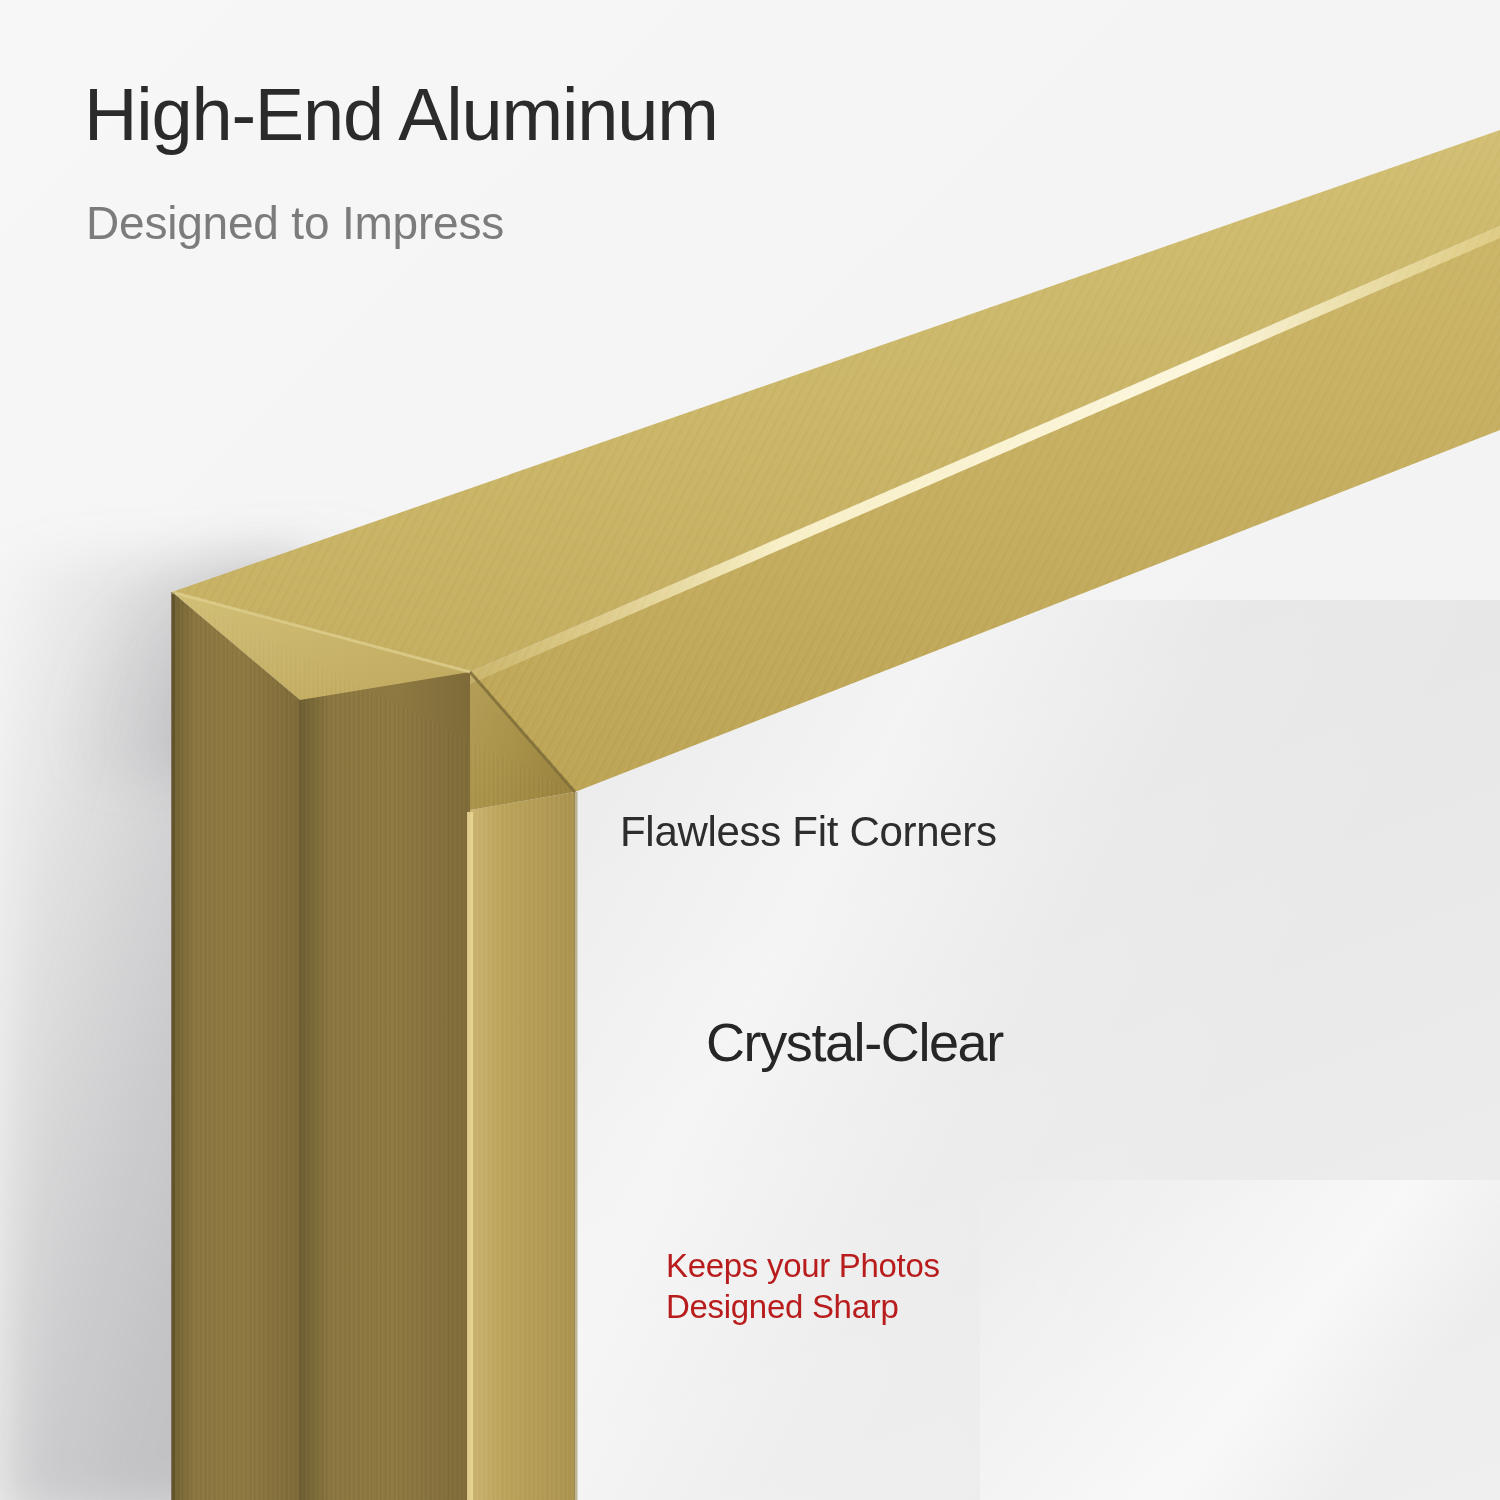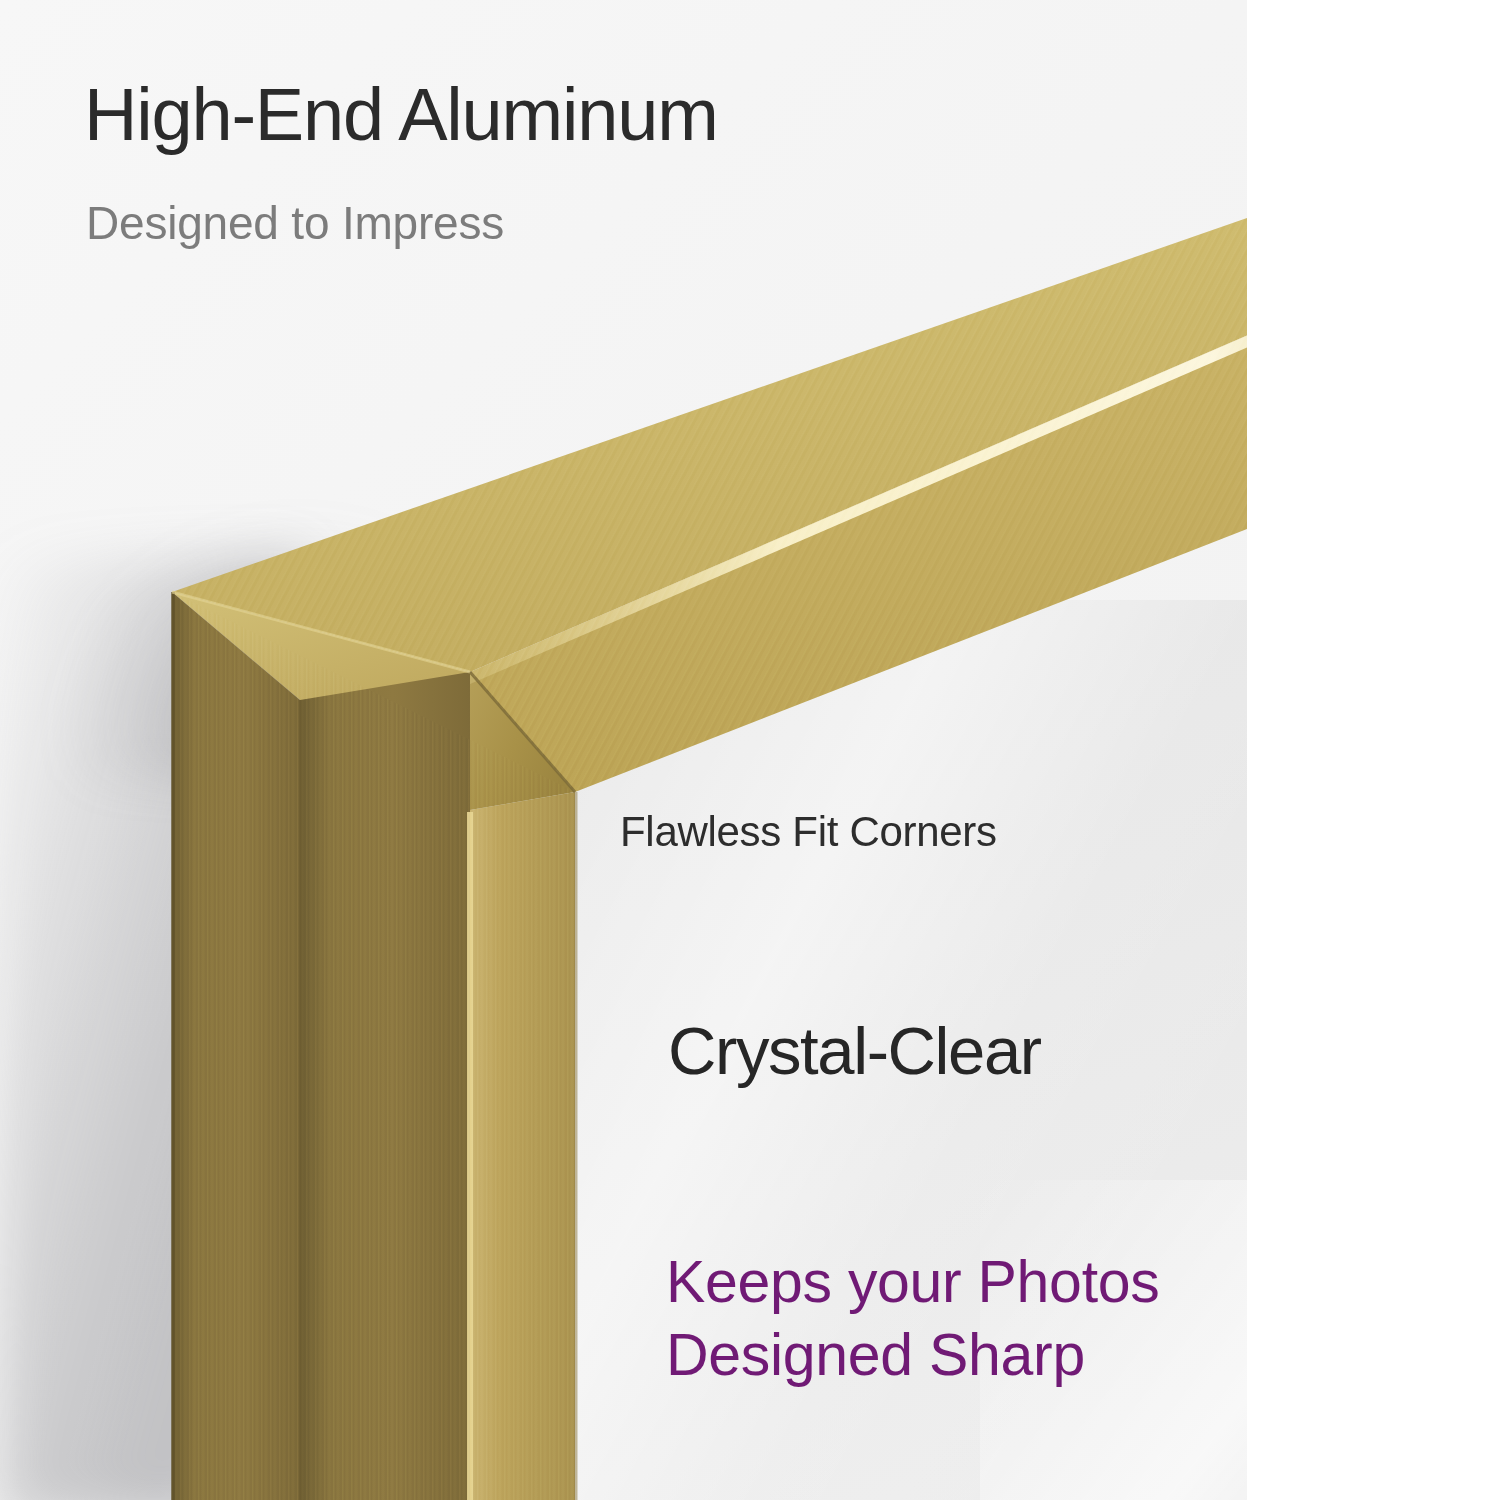--- a/index.html
+++ b/index.html
@@ -3,21 +3,21 @@
 <meta charset="utf-8">
 <style>
   html, body {
     margin: 0;
     padding: 0;
     background: #ffffff;
   }
 
   #scene {
     position: relative;
-    width: 1247px;
+    width: 1500px;
     height: 1500px;
     overflow: hidden;
     background: #f4f4f4;
     font-family: "Liberation Sans", sans-serif;
   }
 
   
 
   .backdrop {
     position: absolute;
@@ -157,37 +157,37 @@
   #corner-label {
     left: 620px;
     top: 808px;
     font-size: 42px;
     font-weight: 400;
     letter-spacing: -0.3px;
     color: #2d2d2d;
   }
 
   #glass-head {
-    left: 668px;
+    left: 706px;
     top: 1010px;
-    font-size: 67px;
+    font-size: 54px;
     font-weight: 400;
     line-height: 1.22;
     letter-spacing: -1.4px;
     color: #262626;
   }
 
   #glass-sub {
     left: 666px;
     top: 1246px;
-    font-size: 59px;
+    font-size: 33px;
     font-weight: 300;
     line-height: 1.24;
     letter-spacing: -0.3px;
-    color: #701a75;
+    color: #b91c1c;
   }
 </style>
 </head>
 <body>
 
 <div id="scene">
 
   <div class="backdrop"></div>
 
   <div class="frame-shadow"></div>

